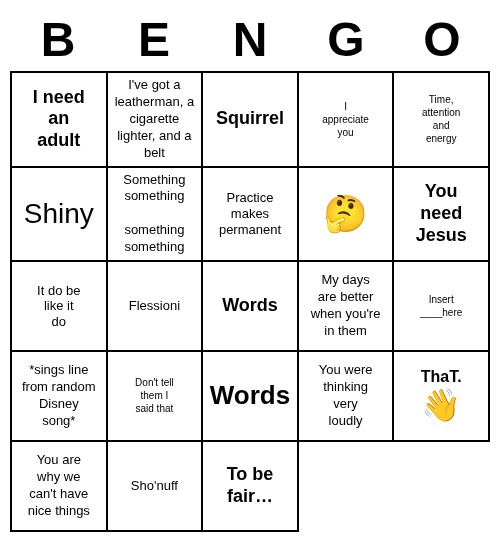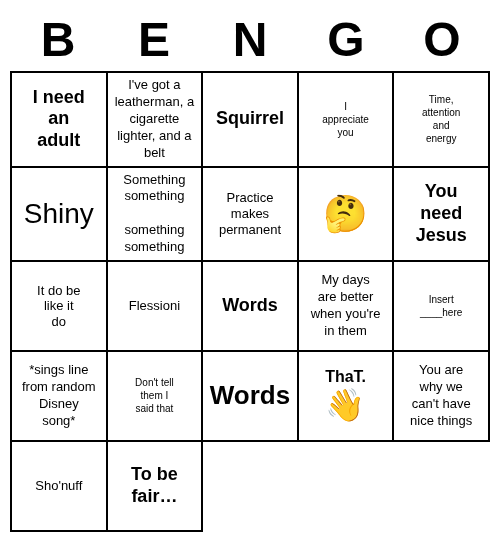--- a/index.html
+++ b/index.html
@@ -139,20 +139,23 @@
       <span class="cell-text-tiny">*sings line<br>from random<br>Disney<br>song*</span>
     </div>
     <div class="bingo-cell">
       <span class="cell-text-small">Don't tell<br>them I<br>said that</span>
     </div>
     <div class="bingo-cell">
       <span style="font-size:26px; font-weight:bold;">Words</span>
     </div>
 
     <div class="bingo-cell">
+      <span class="cell-text-tiny">You were<br>thinking<br>very<br>loudly</span>
+    </div>
+    <div class="bingo-cell">
       <span style="font-size:16px; font-weight:bold;">ThaT.</span>
       <span class="hand-wave">👋</span>
     </div>
     <div class="bingo-cell">
       <span class="cell-text-tiny">You are<br>why we<br>can't have<br>nice things</span>
     </div>
     <div class="bingo-cell">
       <span class="cell-text-medium">Sho'nuff</span>
     </div>
     <div class="bingo-cell">

